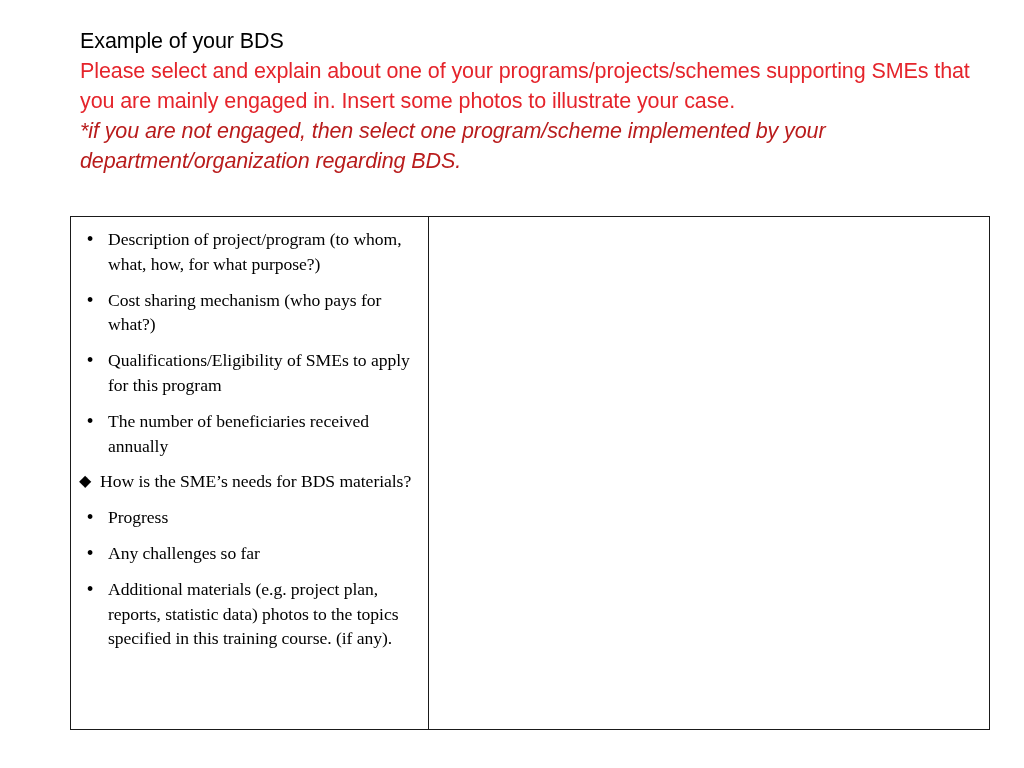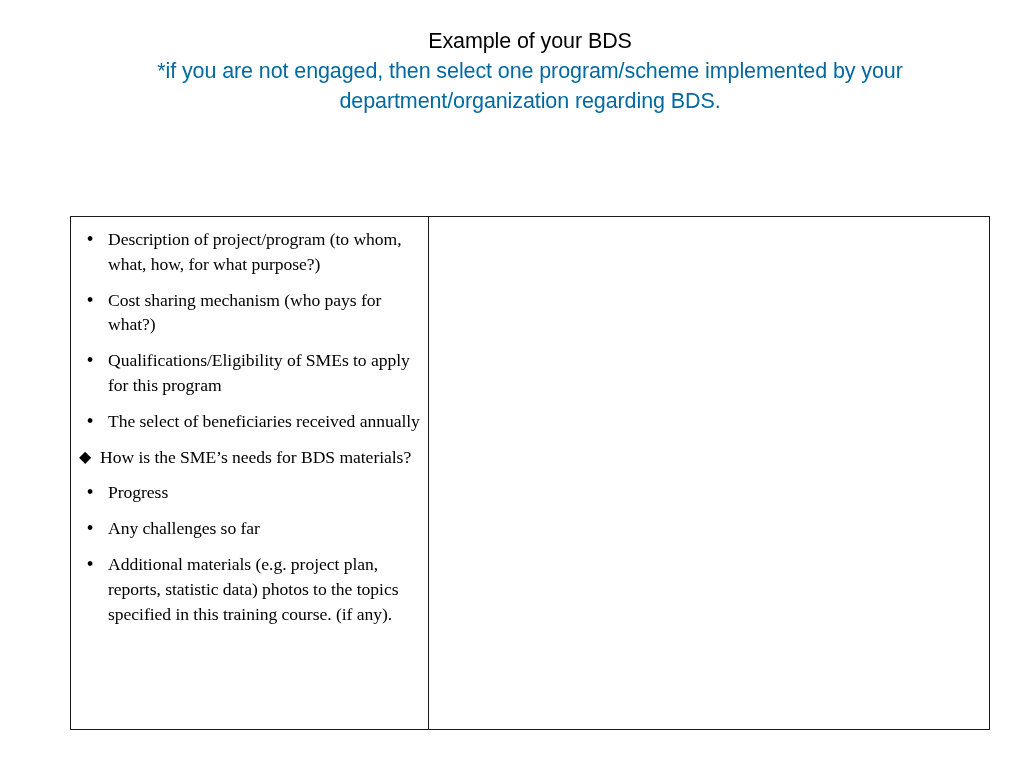--- a/index.html
+++ b/index.html
@@ -22,25 +22,24 @@
     position: absolute;
     left: 80px;
     top: 26px;
     width: 900px;
   }
   .header-line {
     font-size: 21.5px;
     line-height: 30px;
     white-space: pre-wrap;
     letter-spacing: -0.1px;
-    text-align: center;
   }
   .header-line.title { color: #000000; }
   .header-line.emphasis { color: #E5242B; }
-  .header-line.note { color: #0369a1; }
+  .header-line.note { color: #b91c1c; font-style: italic; }
 
   
   .table-wrap {
     position: absolute;
     left: 70px;
     top: 216px;
     width: 920px;
     height: 514px;
     display: flex;
     align-items: stretch;
@@ -94,20 +93,21 @@
   .bullet-text {
     display: block;
     font-family: Liberation Serif, serif;
   }
 </style>
 </head>
 <body>
 
 <div class="header-block">
   <div class="header-line title">Example of your BDS</div>
+  <div class="header-line emphasis">Please select and explain about one of your programs/projects/schemes supporting SMEs that you are mainly engaged in. Insert some photos to illustrate your case.</div>
   <div class="header-line note">*if you are not engaged, then select one program/scheme implemented by your department/organization regarding BDS.</div>
 </div>
 
 <div class="table-wrap">
 
   <div class="cell cell-left">
     <ul class="bullet-list">
 
       <li class="bullet-item">
         <span class="bullet-marker dot">•</span>
@@ -119,21 +119,21 @@
         <span class="bullet-text">Cost sharing mechanism (who pays for what?)</span>
       </li>
 
       <li class="bullet-item">
         <span class="bullet-marker dot">•</span>
         <span class="bullet-text">Qualifications/Eligibility of SMEs to apply for this program</span>
       </li>
 
       <li class="bullet-item">
         <span class="bullet-marker dot">•</span>
-        <span class="bullet-text">The select of beneficiaries received annually</span>
+        <span class="bullet-text">The number of beneficiaries received annually</span>
       </li>
 
       <li class="bullet-item diamond">
         <span class="bullet-marker">◆</span>
         <span class="bullet-text">How is the SME’s needs for BDS materials?</span>
       </li>
 
       <li class="bullet-item">
         <span class="bullet-marker dot">•</span>
         <span class="bullet-text">Progress</span>

